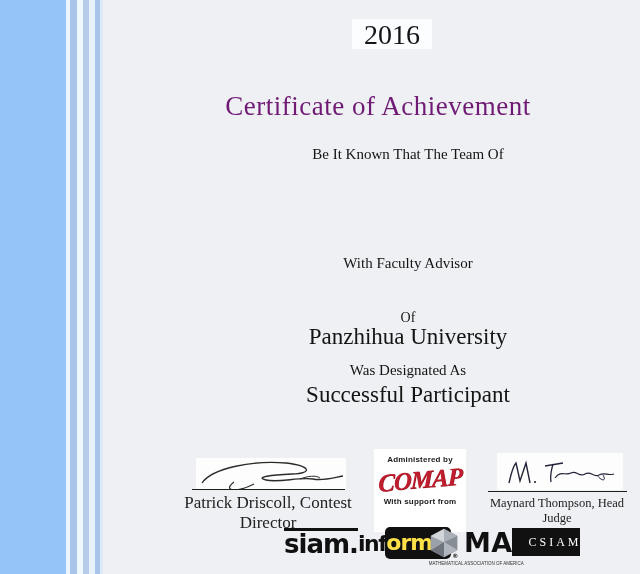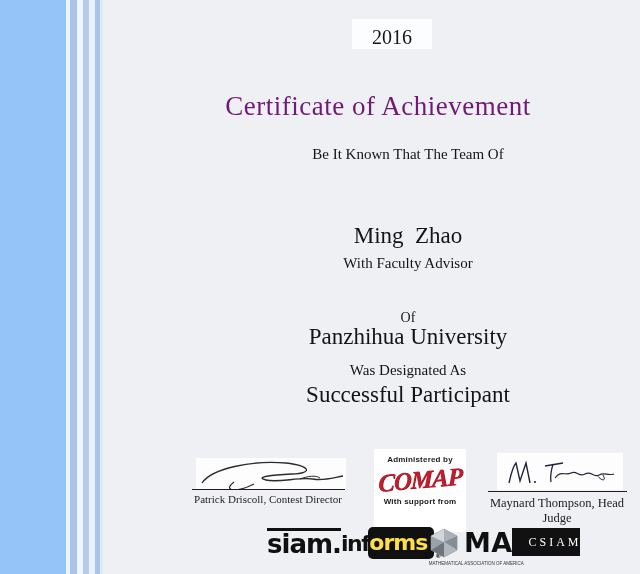--- a/index.html
+++ b/index.html
@@ -19,22 +19,22 @@
       #eef6fe 77px,#eef6fe 83px,
       #b7cce9 83px,#b7cce9 89px,
       #e9f2fc 89px,#e9f2fc 95px,
       #a9c4ea 95px,#a9c4ea 100px,
       #dfeaf8 100px,#dfeaf8 103px,
       #eef0f3 103px);
   }
   
   .year-box{
     position:absolute;left:352px;top:19px;width:80px;height:30px;
-    background:#fbfdfe;display:flex;align-items:flex-end;justify-content:center;
-    font-size:20px;color:#151515;
+    background:#fbfdfe;display:flex;align-items:flex-start;justify-content:center;
+    font-size:28px;color:#151515;
   }
   .title-line{
     position:absolute;left:116px;top:52px;width:524px;
     text-align:center;font-size:28px;color:#121212;letter-spacing:0.5px;
   }
   .title-line sup{font-size:11px;vertical-align:super;}
   .subtitle-line{
     position:absolute;left:116px;top:91px;width:524px;
     text-align:center;font-size:27px;color:#701a75;letter-spacing:0.5px;
   }
@@ -50,21 +50,21 @@
   .institution{top:324px;}
   .designation-intro{top:362px;}
   .designation{top:382px;}
   
   .sig-box{position:absolute;background:#fdfdfe;}
   .sig-left-box{left:196px;top:458px;width:150px;height:31px;}
   .sig-right-box{left:497px;top:453px;width:126px;height:37px;}
   .sig-line{position:absolute;height:1px;background:#1d1d1d;}
   .sig-left-line{left:192px;top:489px;width:153px;}
   .sig-right-line{left:488px;top:491px;width:139px;}
-  .sig-caption{position:absolute;text-align:center;font-size:11px;color:#222;}
+  .sig-caption{position:absolute;text-align:center;font-size:17px;color:#222;}
   .sig-left-caption{left:168px;top:493px;width:200px;}
   .sig-right-caption{left:477px;top:496px;width:160px;font-size:12.5px;}
   .sig-box svg{display:block;}
   
   .admin-box{
     position:absolute;left:374px;top:449px;width:92px;height:83px;
     background:#ffffff;text-align:center;
   }
   .admin-small{
     font-family:"Liberation Sans",sans-serif;font-weight:bold;
@@ -72,21 +72,21 @@
   }
   .admin-top{margin-top:6px;}
   .comap-logo{
     font-family:"Liberation Serif",serif;font-style:italic;font-weight:bold;
     font-size:25px;color:#bf1e2e;letter-spacing:-1px;
     transform:rotate(-5deg) skewX(-6deg);display:inline-block;margin-top:2px;
     text-shadow:0.5px 0.5px 0 #8e0f1c;
   }
   .admin-bottom{margin-top:3px;}
   
-  .logo-sans{font-family:"DejaVu Sans","Liberation Sans",sans-serif;font-weight:bold;color:#101010;}
+  .logo-sans{font-family:"DejaVu Sans","Liberation Sans",sans-serif;font-weight:bold;color:#101010;margin-left:17px;}
   .siam-logo{
     position:absolute;left:267px;top:528px;
     font-size:26px;letter-spacing:-1px;line-height:24px;
     border-top:3.5px solid #101010;padding-top:1px;
   }
   .informs-logo{position:absolute;left:341px;top:527px;display:flex;align-items:center;font-size:22px;}
   .informs-inf{letter-spacing:-1.5px;}
   .informs-orms{
     background:#101010;color:#fde047;letter-spacing:-1px;
     padding:3px 7px 4px 1px;border-radius:5px;margin-left:-1px;
@@ -117,21 +117,20 @@
   <div class="year-box">
     <span>2016</span>
   </div>
 
 
   <div class="subtitle-line">Certificate of Achievement</div>
 
   <div class="mid small-line team-intro">Be It Known That The Team Of</div>
 
   <div class="mid big-line team-names">
-    <div>Ming  Zhao</div>
   </div>
 
   <div class="mid small-line advisor-intro">With Faculty Advisor</div>
 
 
   <div class="mid of-label">Of</div>
 
   <div class="mid big-line institution">Panzhihua University</div>
 
   <div class="mid small-line designation-intro">Was Designated As</div>

